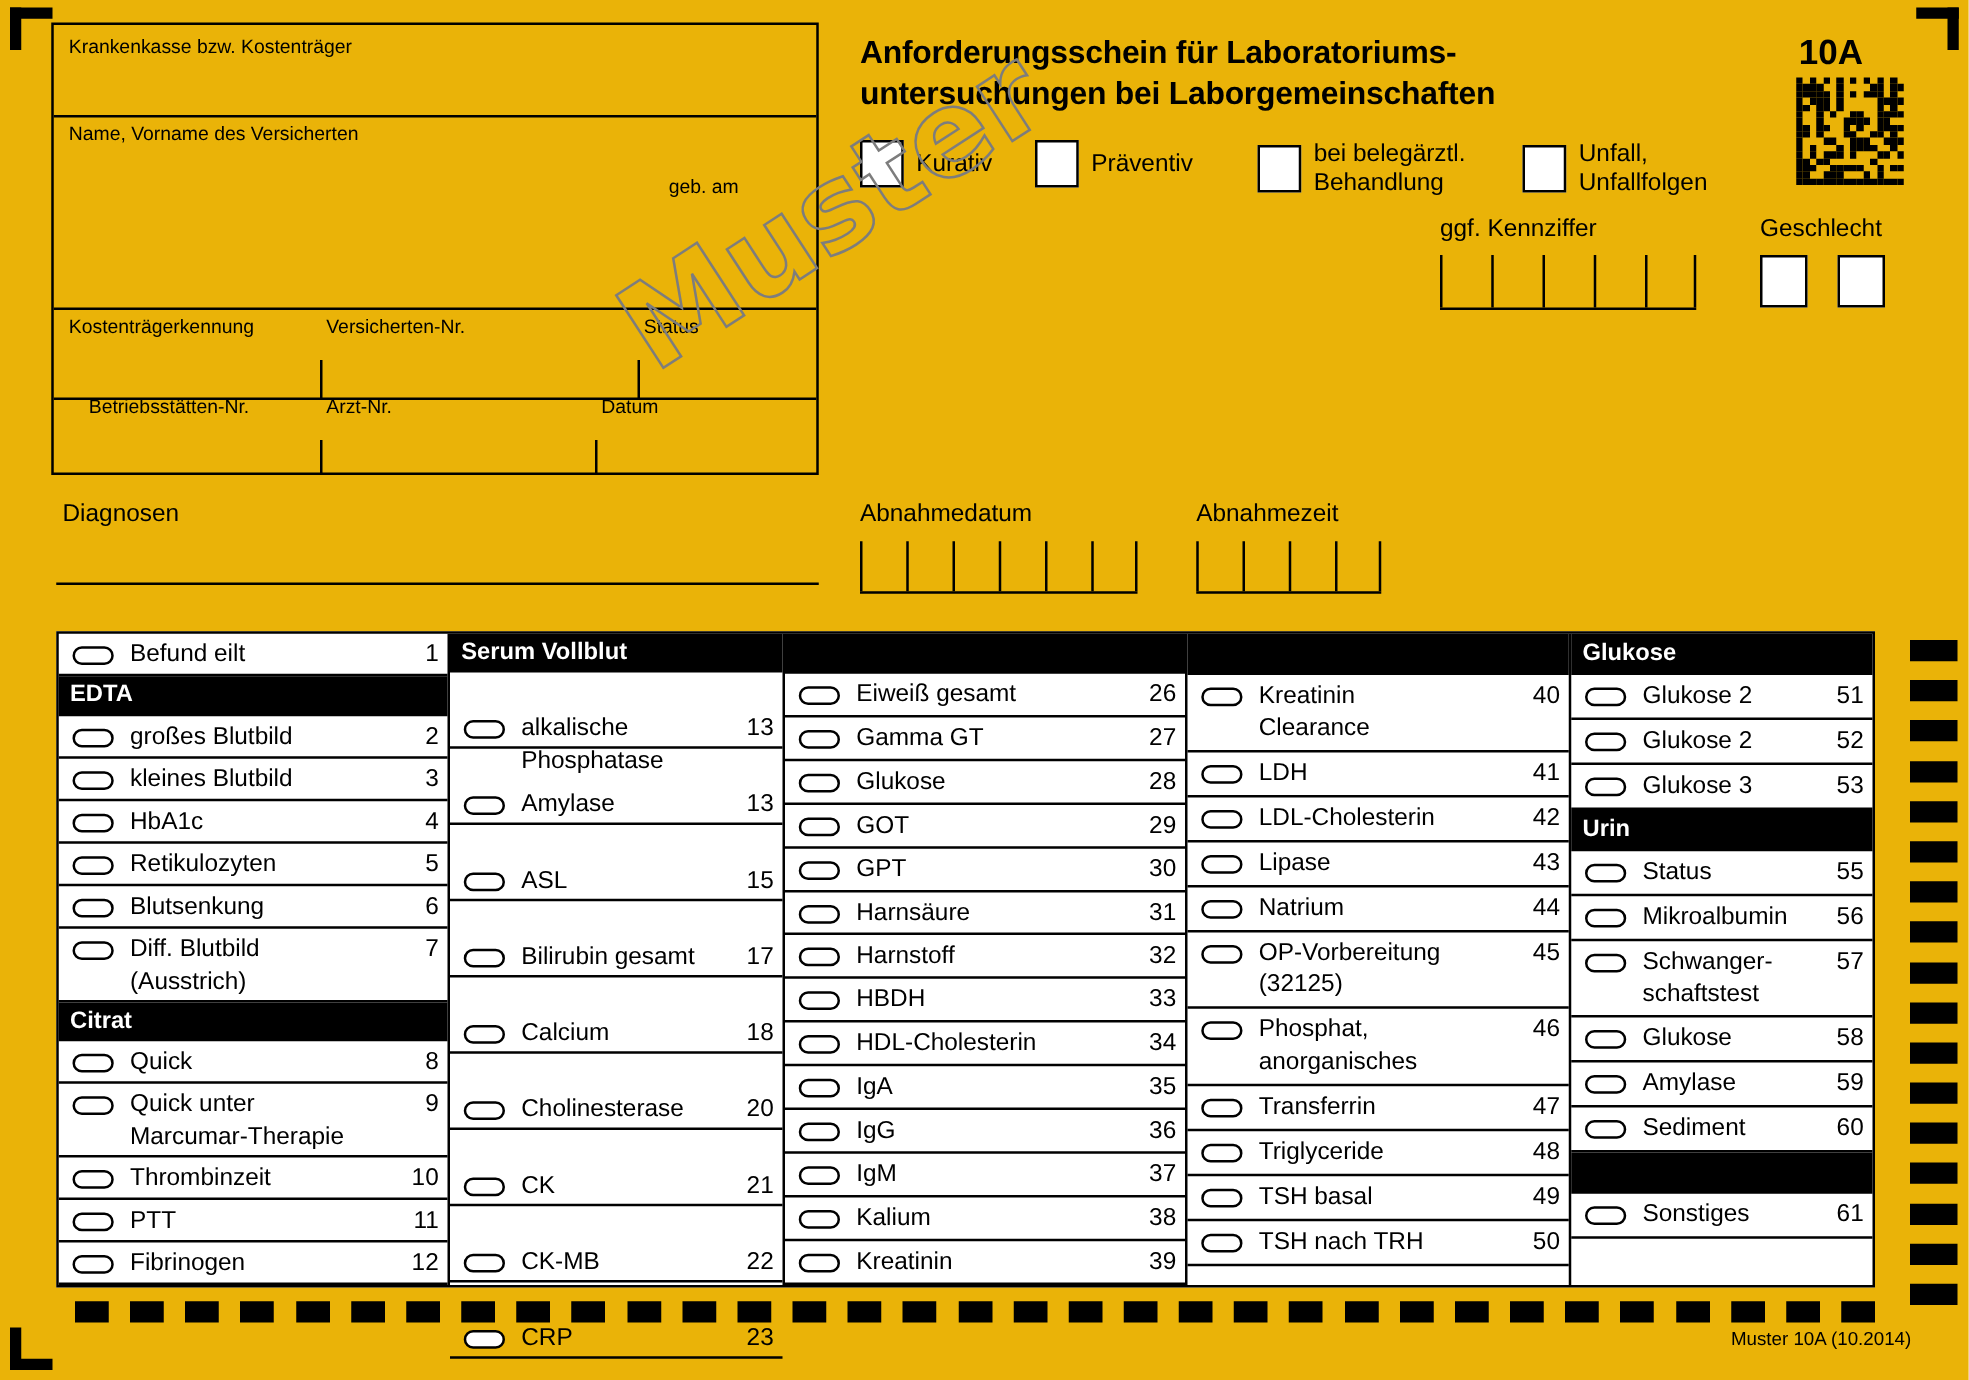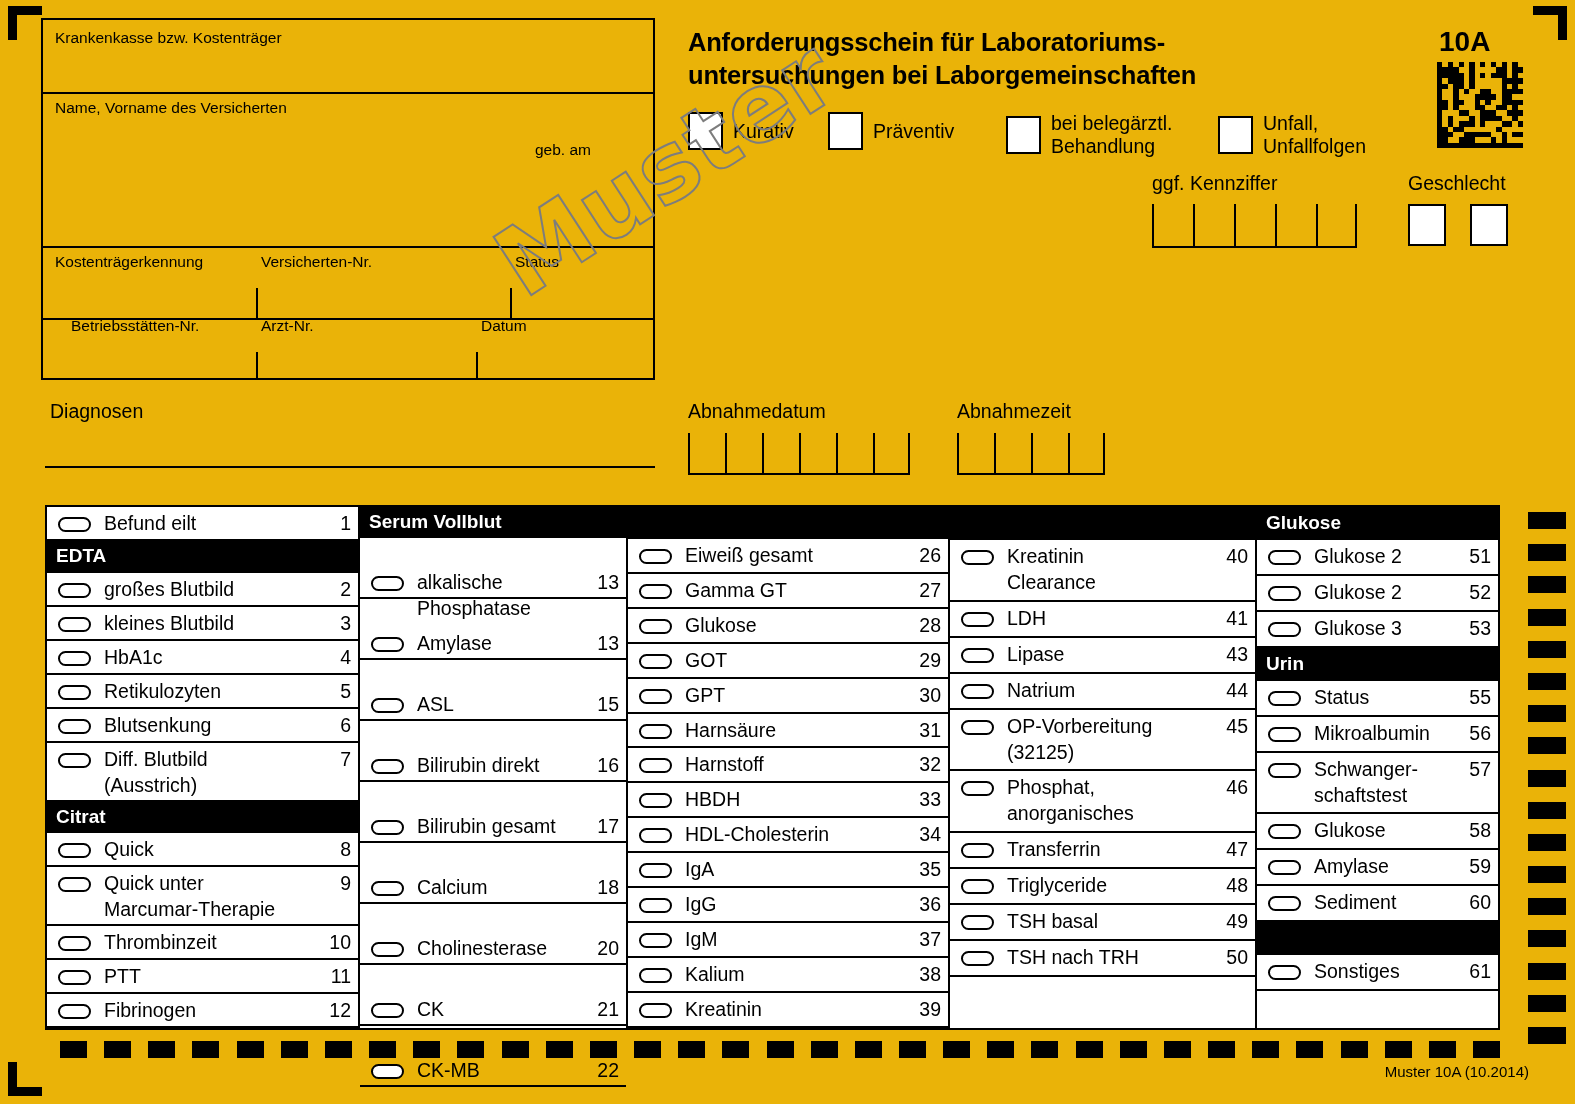--- a/index.html
+++ b/index.html
@@ -686,25 +686,20 @@
           <span class="t-label">Amylase</span>
           <span class="t-num">13</span>
         </div>
         <div class="t-item">
           <span class="pill"></span>
           <span class="t-label">ASL</span>
           <span class="t-num">15</span>
         </div>
         <div class="t-item">
           <span class="pill"></span>
-          <span class="t-label">Bilirubin direkt</span>
-          <span class="t-num">16</span>
-        </div>
-        <div class="t-item">
-          <span class="pill"></span>
           <span class="t-label">Bilirubin gesamt</span>
           <span class="t-num">17</span>
         </div>
         <div class="t-item">
           <span class="pill"></span>
           <span class="t-label">Calcium</span>
           <span class="t-num">18</span>
         </div>
         <div class="t-item">
           <span class="pill"></span>
@@ -818,20 +813,25 @@
           <span class="t-label">Kreatinin<br>Clearance</span>
           <span class="t-num">40</span>
         </div>
         <div class="t-item">
           <span class="pill"></span>
           <span class="t-label">LDH</span>
           <span class="t-num">41</span>
         </div>
         <div class="t-item">
           <span class="pill"></span>
+          <span class="t-label">LDL-Cholesterin</span>
+          <span class="t-num">42</span>
+        </div>
+        <div class="t-item">
+          <span class="pill"></span>
           <span class="t-label">Lipase</span>
           <span class="t-num">43</span>
         </div>
         <div class="t-item">
           <span class="pill"></span>
           <span class="t-label">Natrium</span>
           <span class="t-num">44</span>
         </div>
         <div class="t-item">
           <span class="pill"></span>

